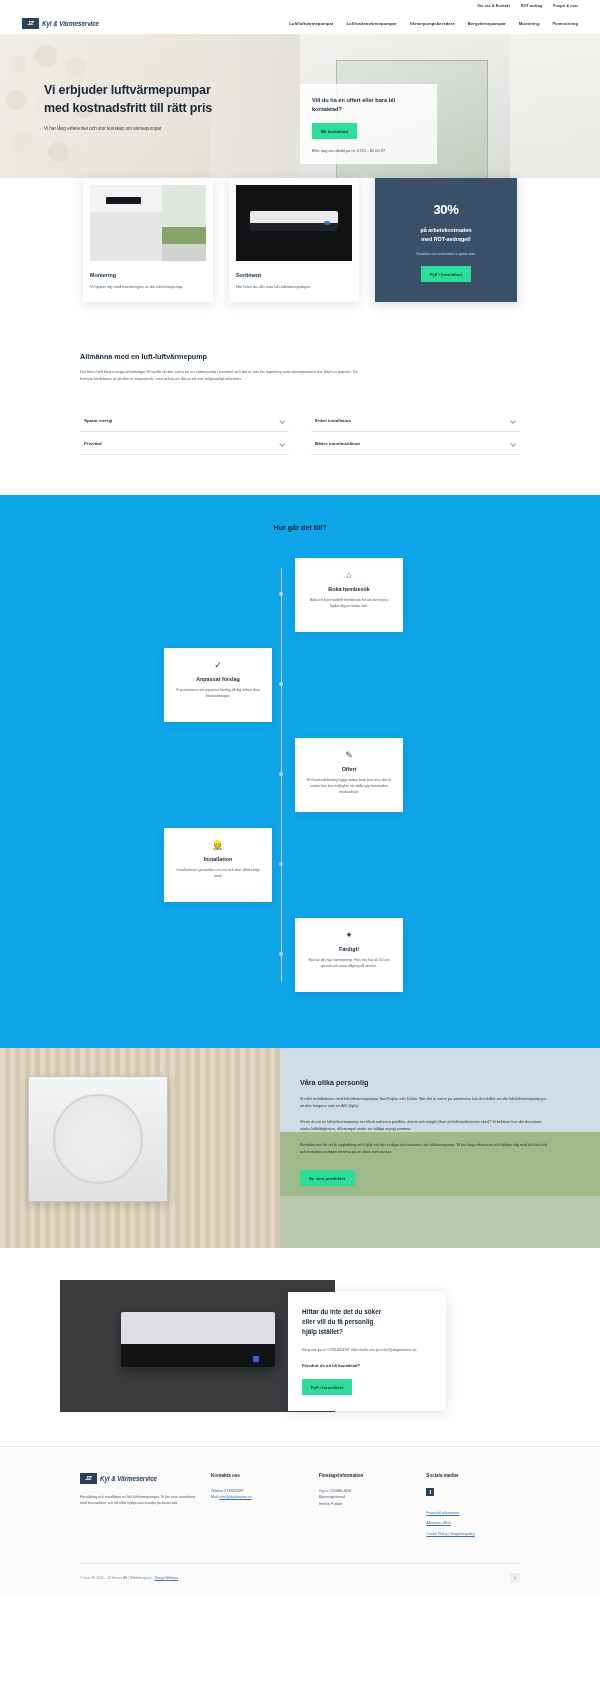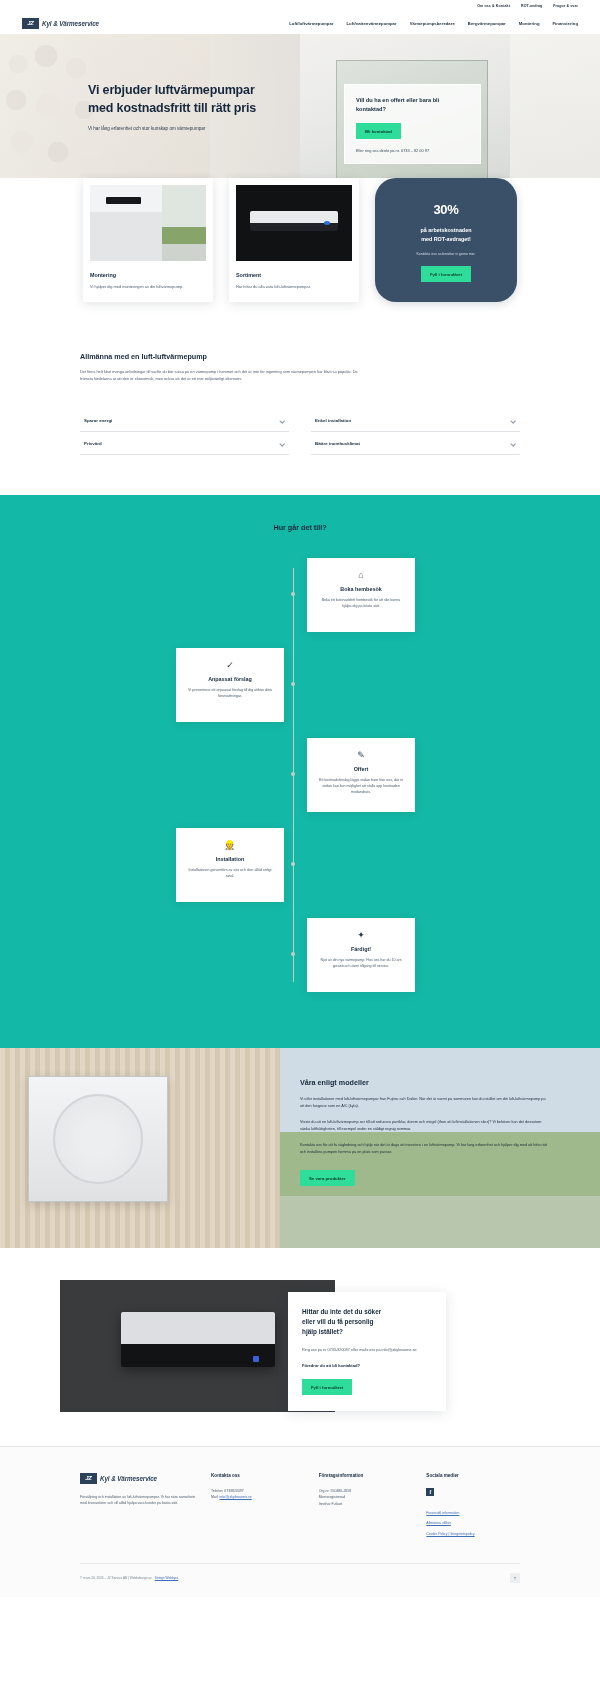--- a/index.html
+++ b/index.html
@@ -106,21 +106,21 @@
   .hero-window::after {
     content: ""; position: absolute; left: 210px; top: 0; width: 90px; height: 190px;
     background: linear-gradient(180deg,#f0efeb,#e2e1dc);
   }
   .hero-overlay {
     position: absolute; inset: 0;
     background: linear-gradient(90deg, rgba(255,255,255,.55) 0%, rgba(255,255,255,.35) 45%, rgba(255,255,255,.18) 100%);
   }
   .hero-inner {
     position: relative;
-    padding: 48px 22px 0 88px;
+    padding: 48px 22px 0 44px;
     display: flex;
     gap: 26px;
   }
   .hero-copy { width: 230px; }
   .hero-title {
     font-size: 12.5px;
     line-height: 1.42;
     font-weight: 700;
     color: #16283c;
     letter-spacing: -.15px;
@@ -222,21 +222,20 @@
   }
   .rotcard {
     width: 142px;
     background: #3a5068;
     box-shadow: 0 2px 10px rgba(20,35,55,.18);
     padding: 24px 14px 10px;
     text-align: center;
     position: relative;
     z-index: 2;
     color: #fff;
-    border-radius: 21px;
   }
   .rot-pct { font-size: 13px; font-weight: 700; letter-spacing: -.3px; }
   .rot-line { margin-top: 9px; font-size: 5.4px; font-weight: 700; line-height: 1.6; }
   .rot-note { margin-top: 9px; font-size: 3.5px; color: #d4dce5; }
   .rotcard .btn-green { margin-top: 10px; }
 
   
   .benefits { background:#fff; padding: 22px 80px 40px; }
   .benefits h2 { font-size: 7.2px; font-weight: 700; color:#16283c; }
   .benefits p.lead {
@@ -266,22 +265,22 @@
   .acc-chev::before {
     content:""; position:absolute; left:0; top:1px;
     width:3.4px; height:3.4px;
     border-right: .6px solid #8995a2;
     border-bottom: .6px solid #8995a2;
     transform: rotate(45deg);
   }
 
   
   .process {
-    background: #14b8a6;
-    padding: 28px 16px 40px;
+    background: #0ea5e9;
+    padding: 28px 4px 40px;
     position: relative;
   }
   .process h2 {
     text-align: center;
     font-size: 7.2px;
     font-weight: 700;
     color: #16283c;
     margin-bottom: 26px;
   }
   .timeline { position: relative; width: 600px; }
@@ -588,21 +587,21 @@
         </div>
       </div>
     </div>
   </div>
 
   <div class="models">
     <div class="models-bg-left"></div>
     <div class="models-bg-right"></div>
     <div class="models-unit"></div>
     <div class="models-inner">
-      <h2>Våra enligt modeller</h2>
+      <h2>Våra olika personlig</h2>
       <p>Vi utför installationer med luft-luftvärmepumpar från Fujitsu och Daikin. När det är varmt på sommaren kan du istället om din luft-luftvärmepump på att den fungerar som en A/C (kyla).</p>
       <p>Visste du att en luft-luftvärmepump ser till att reducera partiklar, damm och mögel (ifrån att luftinstallationen sker)? Vi behöver kan det dessutom sänka luftfuktigheten, till exempel under en väldigt regnig sommar.</p>
       <p>Kontakta oss för att få vägledning och hjälp när det är dags att investera i en luftvärmepump. Vi har lång erfarenhet och hjälper dig med att hitta rätt och installera pumpen hemma på en plats som passar.</p>
       <button class="btn-green">Se våra produkter</button>
     </div>
   </div>
 
   <div class="help">
     <div class="help-img"></div>
     <div class="help-card">

